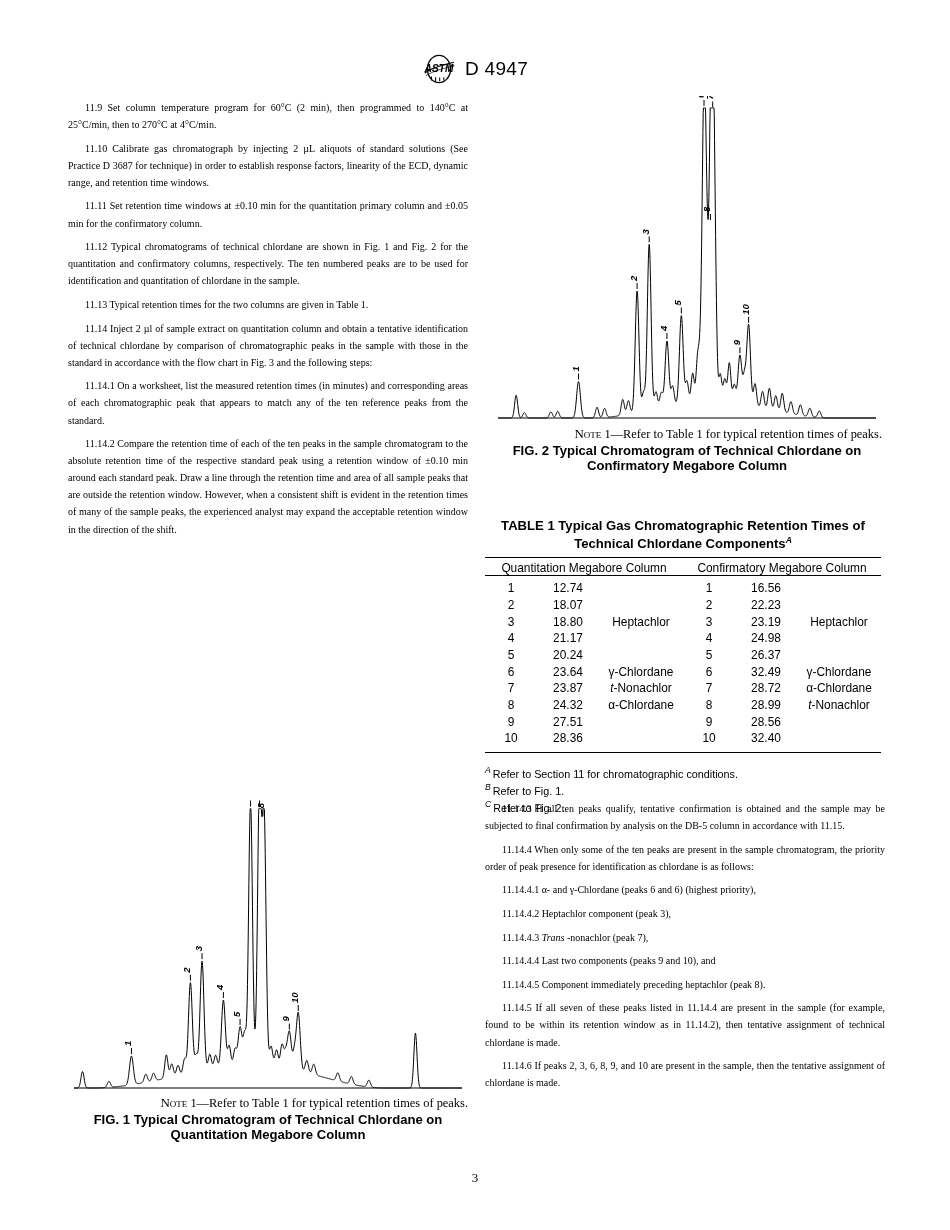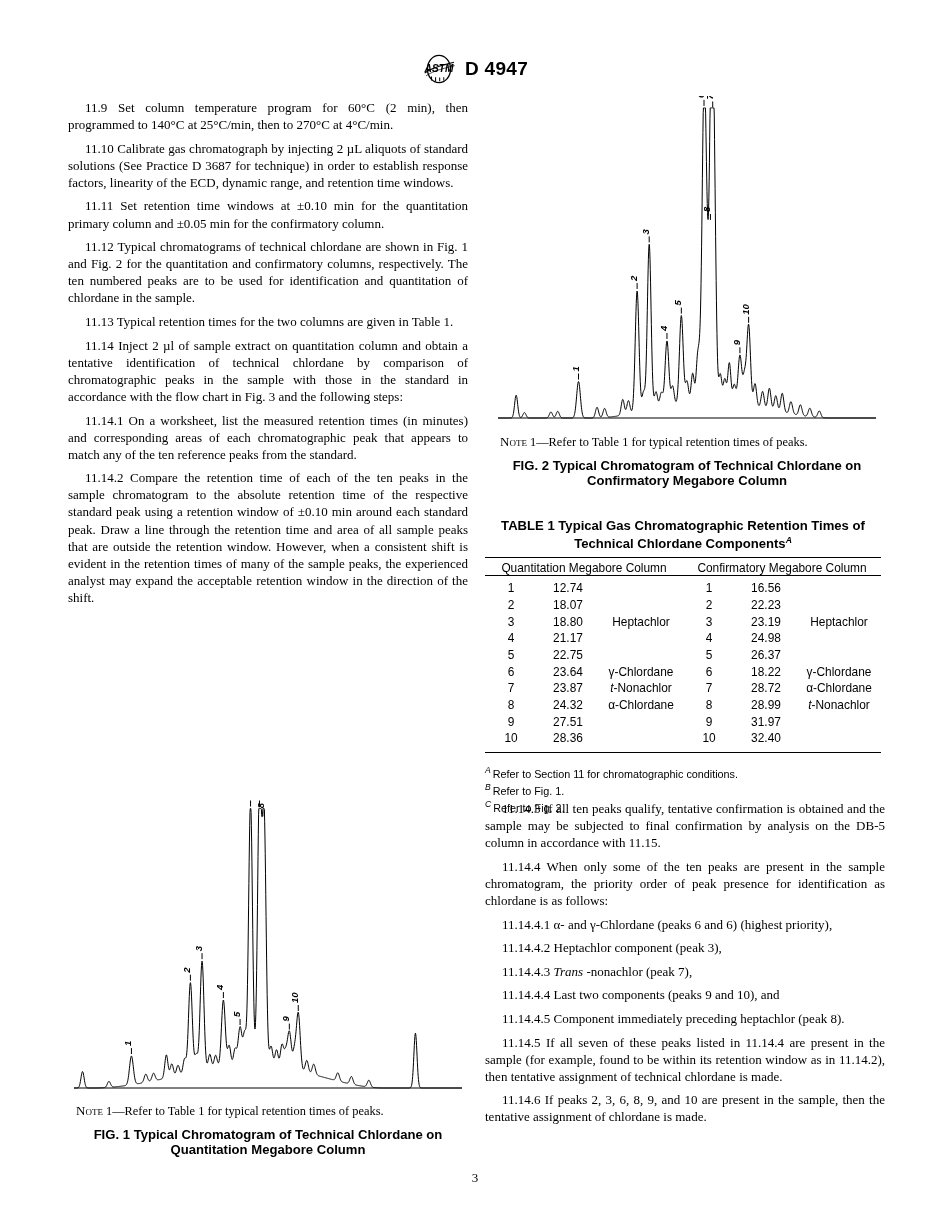--- a/index.html
+++ b/index.html
@@ -14,47 +14,47 @@
   .page { position:absolute; inset:0; }
 
   
   .masthead {
     position:absolute; top:52px; left:0; width:950px;
     display:flex; justify-content:center; align-items:center; gap:9px;
   }
   .astm-logo { width:34px; height:34px; display:block; }
   .desig {
     font-family:"Liberation Sans", sans-serif;
-    font-weight:bold; font-size:19px; letter-spacing:.3px;
+    font-weight:normal; font-size:19px; letter-spacing:.3px;
   }
 
   
   .col { position:absolute; width:400px; }
   .col-left  { left:68px; }
   .col-right { left:485px; }
 
   p.para {
     margin:0 0 6.5px 0;
-    font-size:13px;
+    font-size:10px;
     line-height:17.1px;
     text-align:justify;
     text-indent:17px;
     hyphens:none;
   }
   .it { font-style:italic; }
 
   
   .figbox { position:absolute; }
   .fig-svg { display:block; }
 
   .note {
     font-size:12.4px;
     line-height:15px;
-    text-align:left;
-    margin:8px;
+    text-align:right;
+    margin:0;
   }
   .note .nlab {
     font-variant:small-caps;
     font-size:13px;
   }
   .figcap {
     font-family:"Liberation Sans", sans-serif;
     font-weight:bold;
     font-size:13.1px;
     line-height:15.4px;
@@ -262,32 +262,32 @@
           <tr>
             <td>4</td>
             <td>21.17</td>
             <td></td>
             <td>4</td>
             <td>24.98</td>
             <td></td>
           </tr>
           <tr>
             <td>5</td>
-            <td>22.75</td>
+            <td>20.24</td>
             <td></td>
             <td>5</td>
             <td>26.37</td>
             <td></td>
           </tr>
           <tr>
             <td>6</td>
             <td>23.64</td>
             <td>γ-Chlordane</td>
             <td>6</td>
-            <td>18.22</td>
+            <td>32.49</td>
             <td>γ-Chlordane</td>
           </tr>
           <tr>
             <td>7</td>
             <td>23.87</td>
             <td><span class="it">t</span>-Nonachlor</td>
             <td>7</td>
             <td>28.72</td>
             <td>α-Chlordane</td>
           </tr>
@@ -297,21 +297,21 @@
             <td>α-Chlordane</td>
             <td>8</td>
             <td>28.99</td>
             <td><span class="it">t</span>-Nonachlor</td>
           </tr>
           <tr>
             <td>9</td>
             <td>27.51</td>
             <td></td>
             <td>9</td>
-            <td>31.97</td>
+            <td>28.56</td>
             <td></td>
           </tr>
           <tr>
             <td>10</td>
             <td>28.36</td>
             <td></td>
             <td>10</td>
             <td>32.40</td>
             <td></td>
           </tr>

